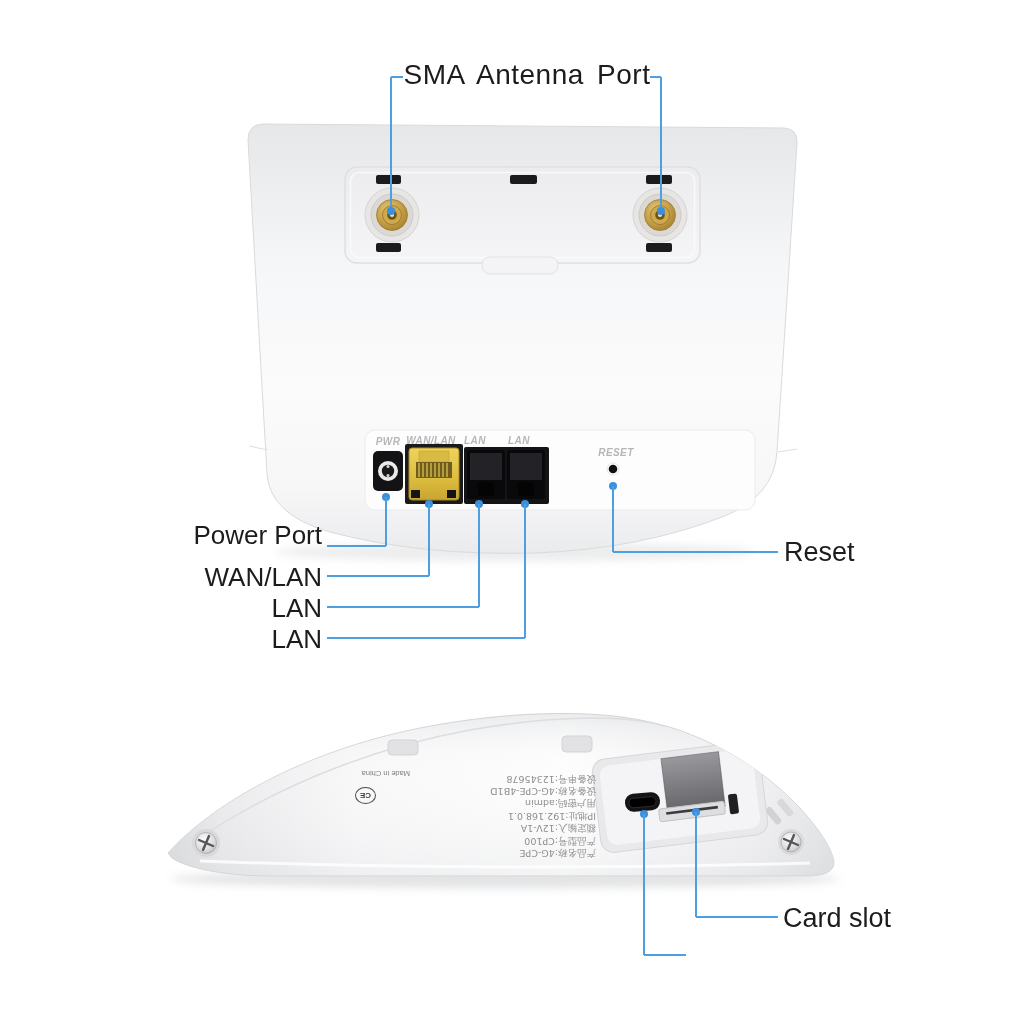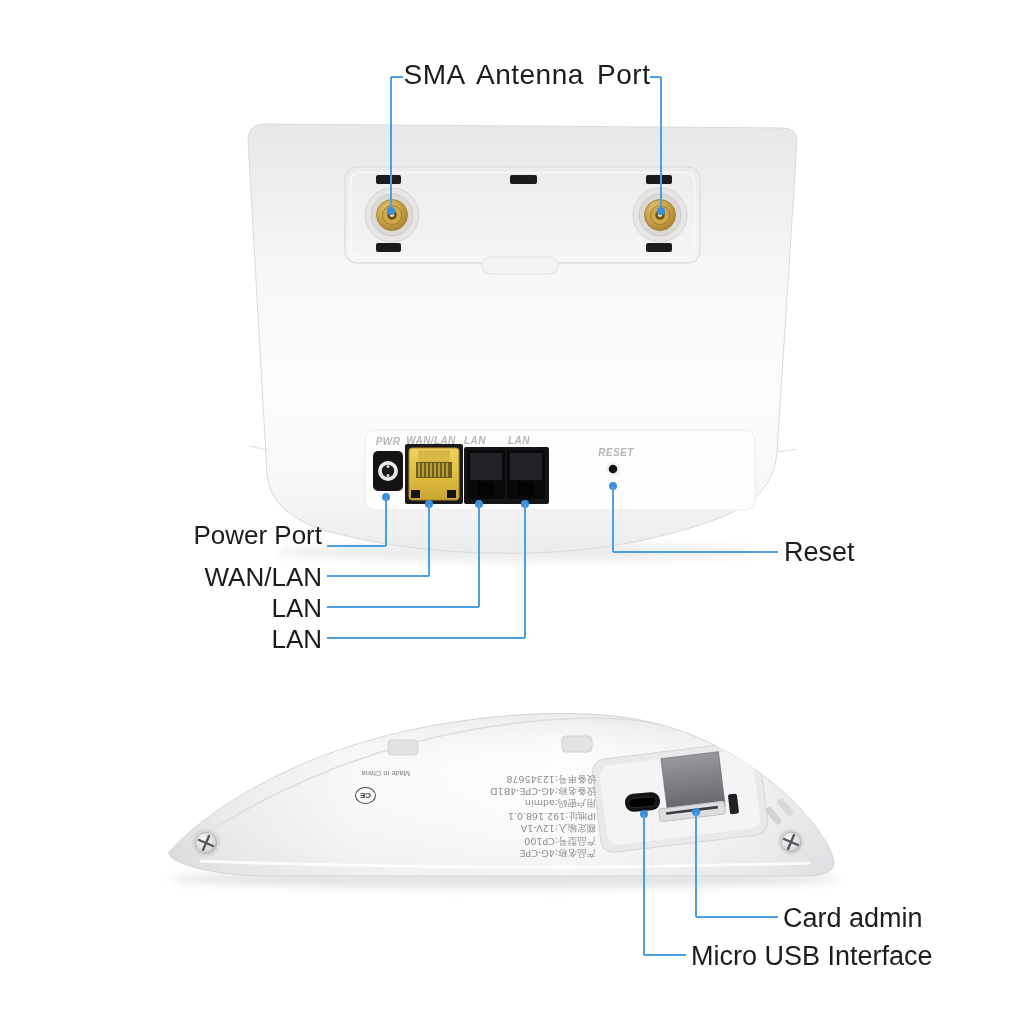--- a/index.html
+++ b/index.html
@@ -250,22 +250,21 @@
       </g>
     </g>
   </svg>
 
   <div class="lbl lbl-title" style="left:392px;top:60px;width:270px;">SMA Antenna Port</div>
   <div class="lbl lbl-right" style="right:702px;top:520px;font-size:26px;">Power Port</div>
   <div class="lbl lbl-right" style="right:702px;top:562px;font-size:26px;">WAN/LAN</div>
   <div class="lbl lbl-right" style="right:702px;top:593px;font-size:26px;">LAN</div>
   <div class="lbl lbl-right" style="right:702px;top:624px;font-size:26px;">LAN</div>
   <div class="lbl" style="left:784px;top:537px;">Reset</div>
-  <div class="lbl" style="left:783px;top:903px;">Card admin</div>
-  <div class="lbl" style="left:691px;top:941px;">Micro USB Interface</div>
+  <div class="lbl" style="left:783px;top:903px;">Card slot</div>
 
   <div class="engraved" style="left:373px;top:436px;width:30px;">PWR</div>
   <div class="engraved" style="left:406px;top:435px;width:50px;">WAN/LAN</div>
   <div class="engraved" style="left:460px;top:435px;width:30px;">LAN</div>
   <div class="engraved" style="left:504px;top:435px;width:30px;">LAN</div>
   <div class="engraved" style="left:598px;top:447px;width:36px;">RESET</div>
 
   <div id="sticker" class="flip">
     <span>产品名称:4G-CPE</span>
     <span>产品型号:CP100</span>

